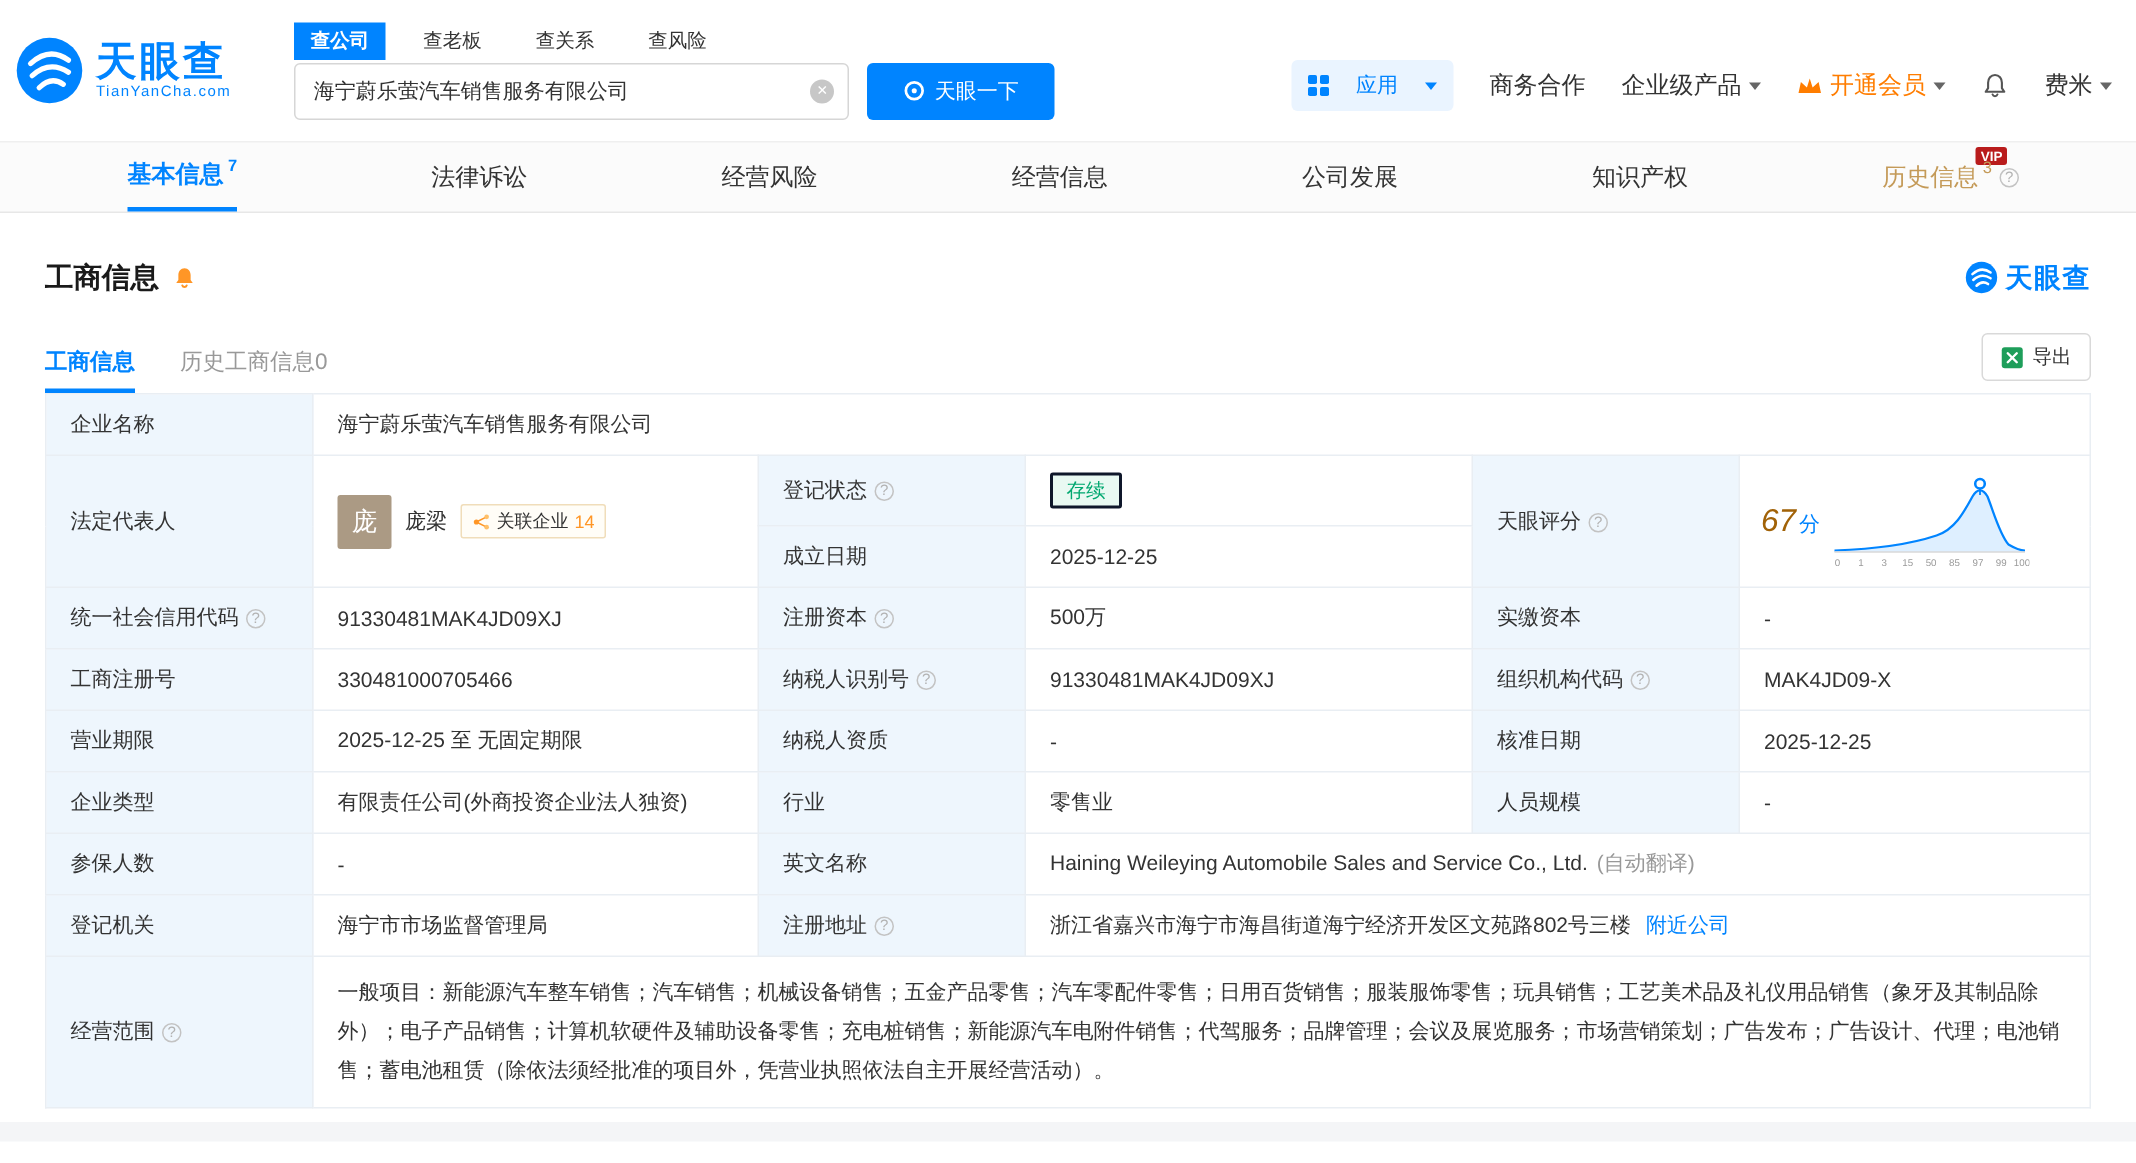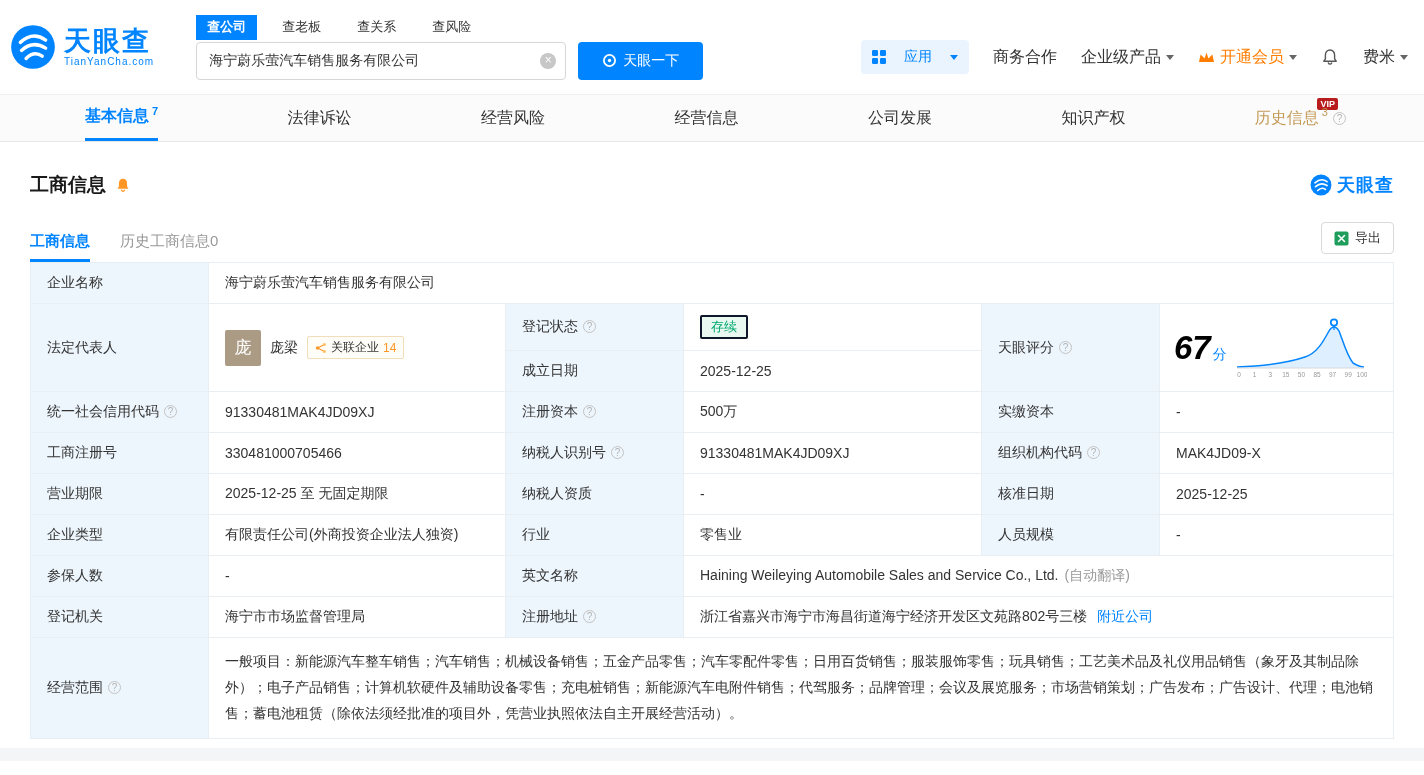--- a/index.html
+++ b/index.html
@@ -87,21 +87,21 @@
   .rep-name { color:#333; font-size:14px; cursor:pointer; }
   .related-badge { display:inline-flex; align-items:center; gap:4px; border:1px solid #f0ddba; border-radius:2px;
                    padding:2px 7px; font-size:12px; color:#333; cursor:pointer; background:#fffdf7; }
   .related-count { color:#ff9626; }
 
   .status-ok { display:inline-block; font-size:13px; color:#00a870; background:#e9f9f2;
                border:2px solid #0f172a; border-radius:2px; padding:1px 9px; }
 
   .score-cell { padding:4px 8px 4px 14px !important; }
   .score-wrap { display:flex; align-items:center; gap:8px; }
-  .score-num { font-size:33px; font-weight:bold; font-style:italic; color:#000000; }
+  .score-num { font-size:21px; font-weight:normal; font-style:italic; color:#a16207; }
   .score-unit { font-size:14px; color:#0084ff; margin-left:2px; }
   .score-chart { flex:none; }
   .tick { font-size:6.5px; fill:#9a9a9a; }
 
   .note { color:#999; margin-left:6px;margin-top:24px; }
   .blue-link { color:#0084ff; margin-left:10px; cursor:pointer; white-space:nowrap; }
   .scope-text { line-height:1.85; }
 
   .bottom-strip { height:13px; background:#f4f5f7; margin-top:9px; }
 </style>

